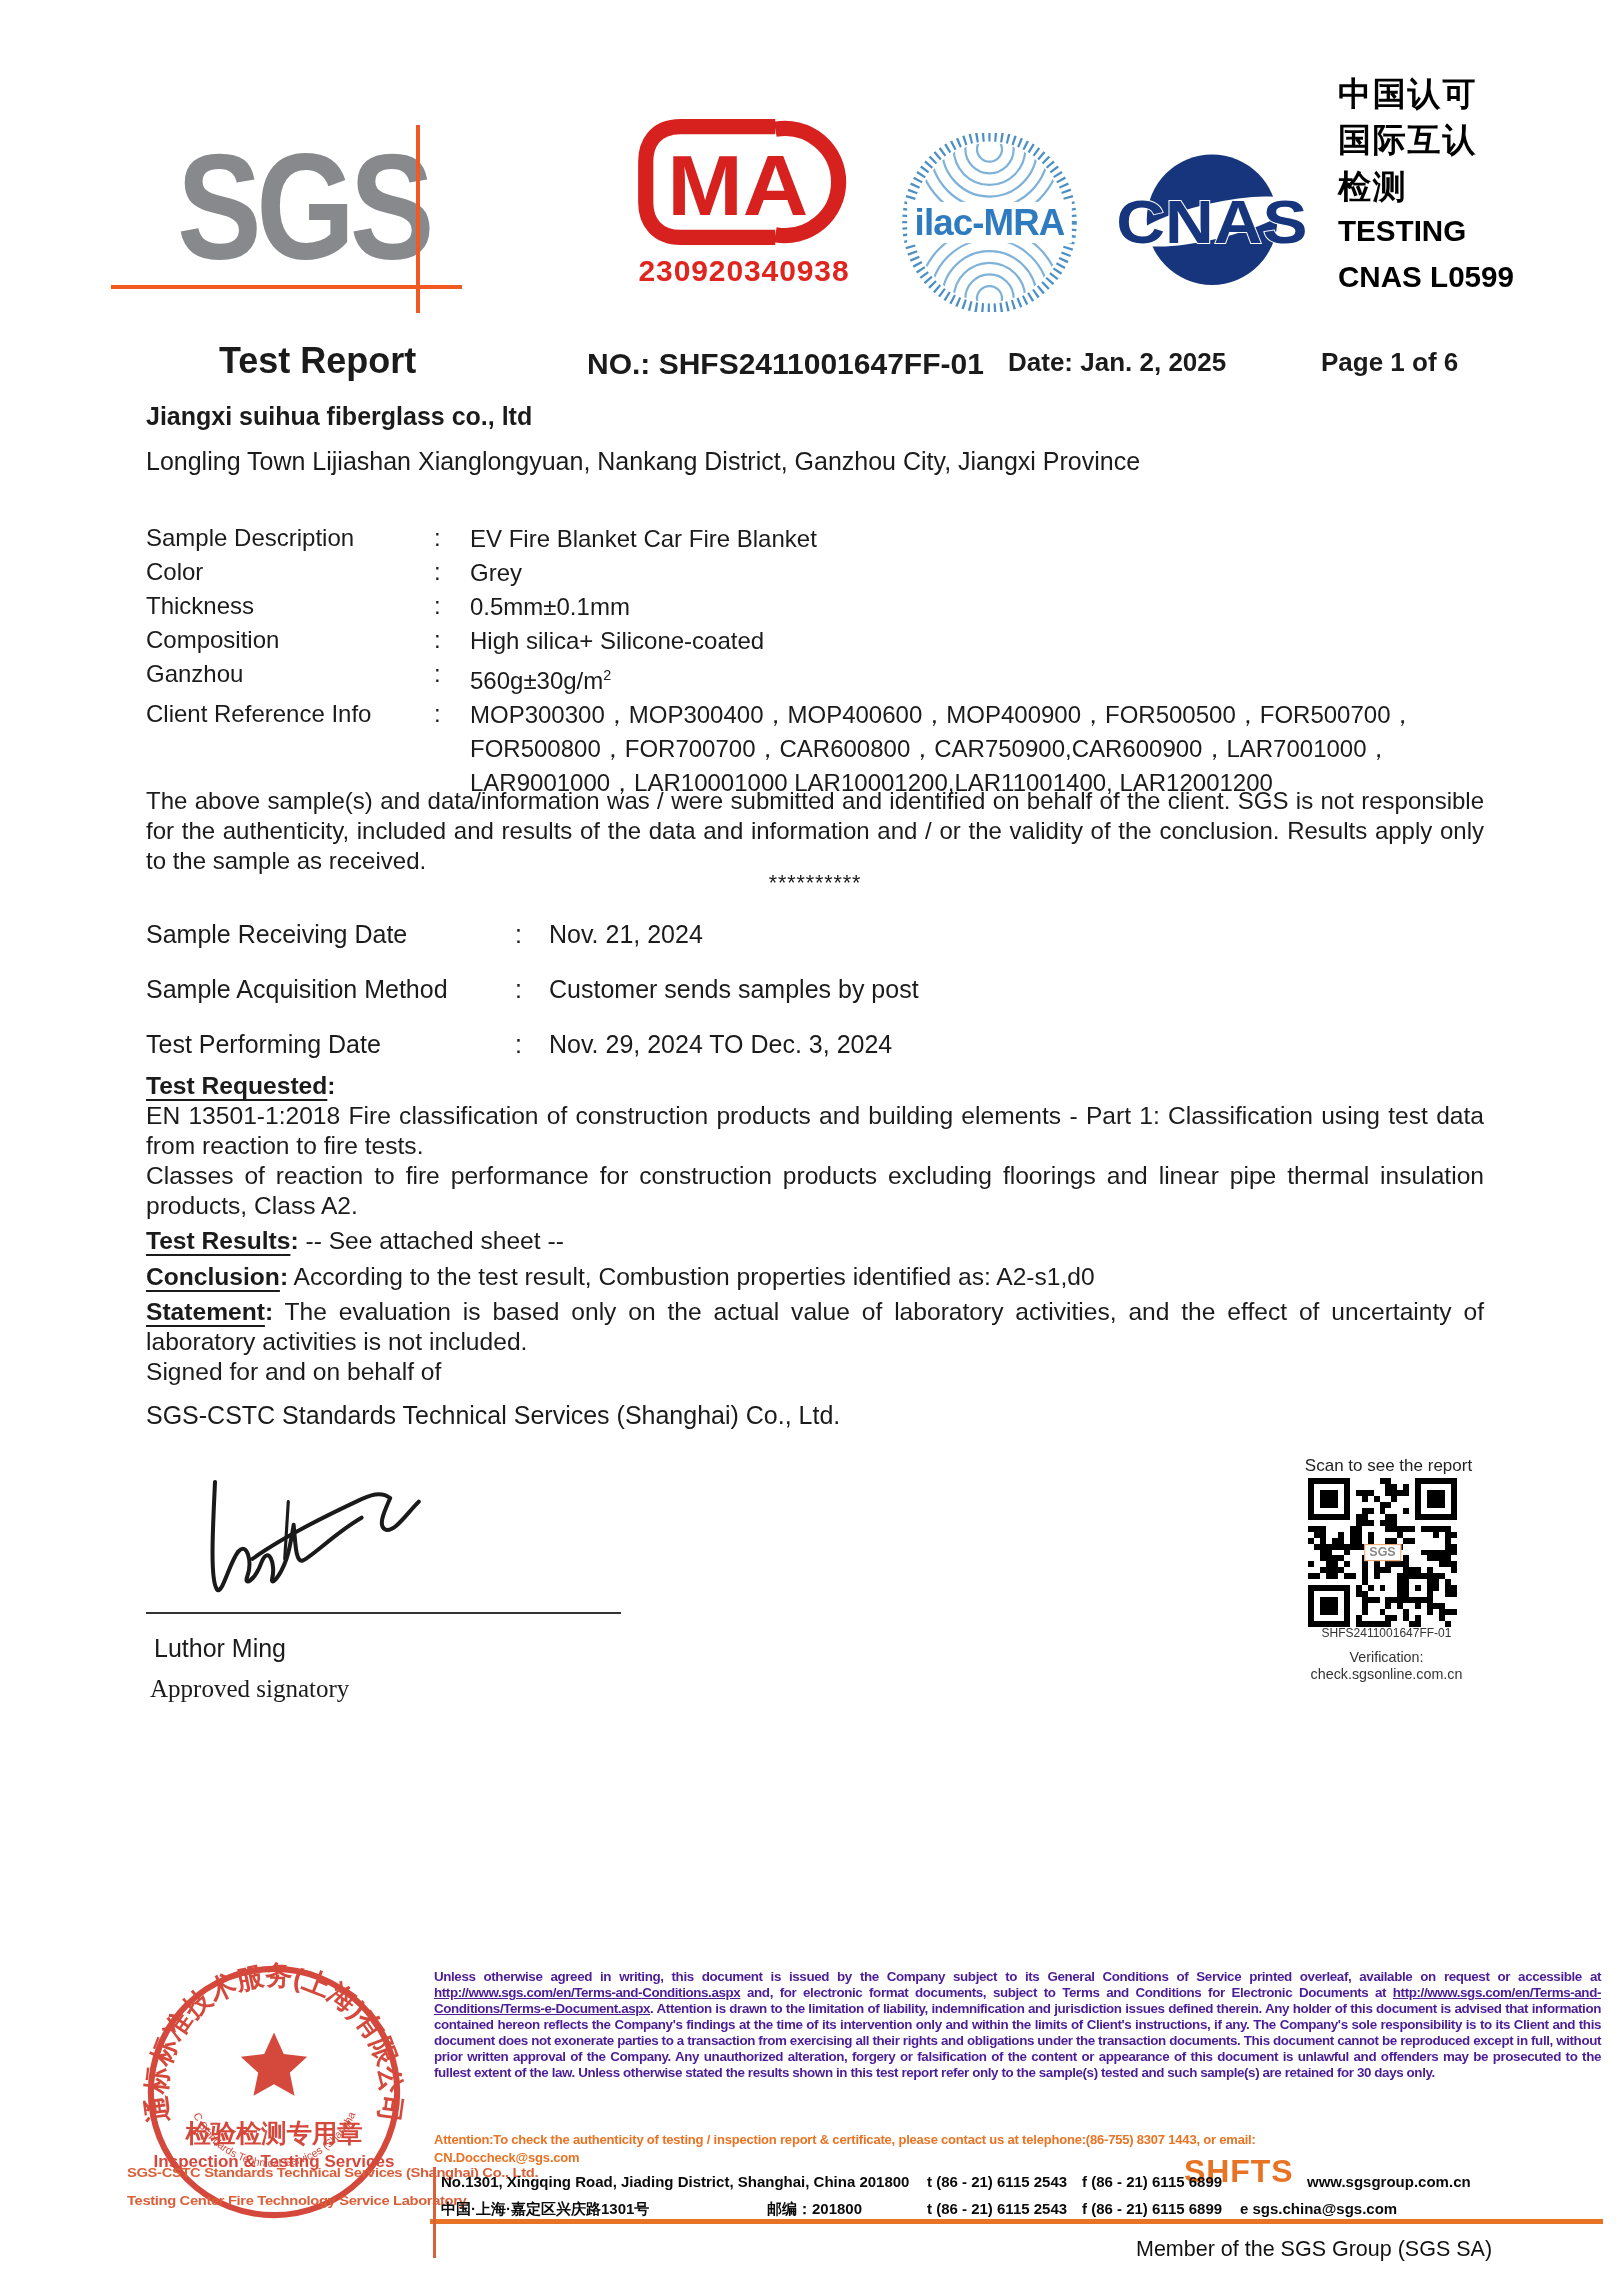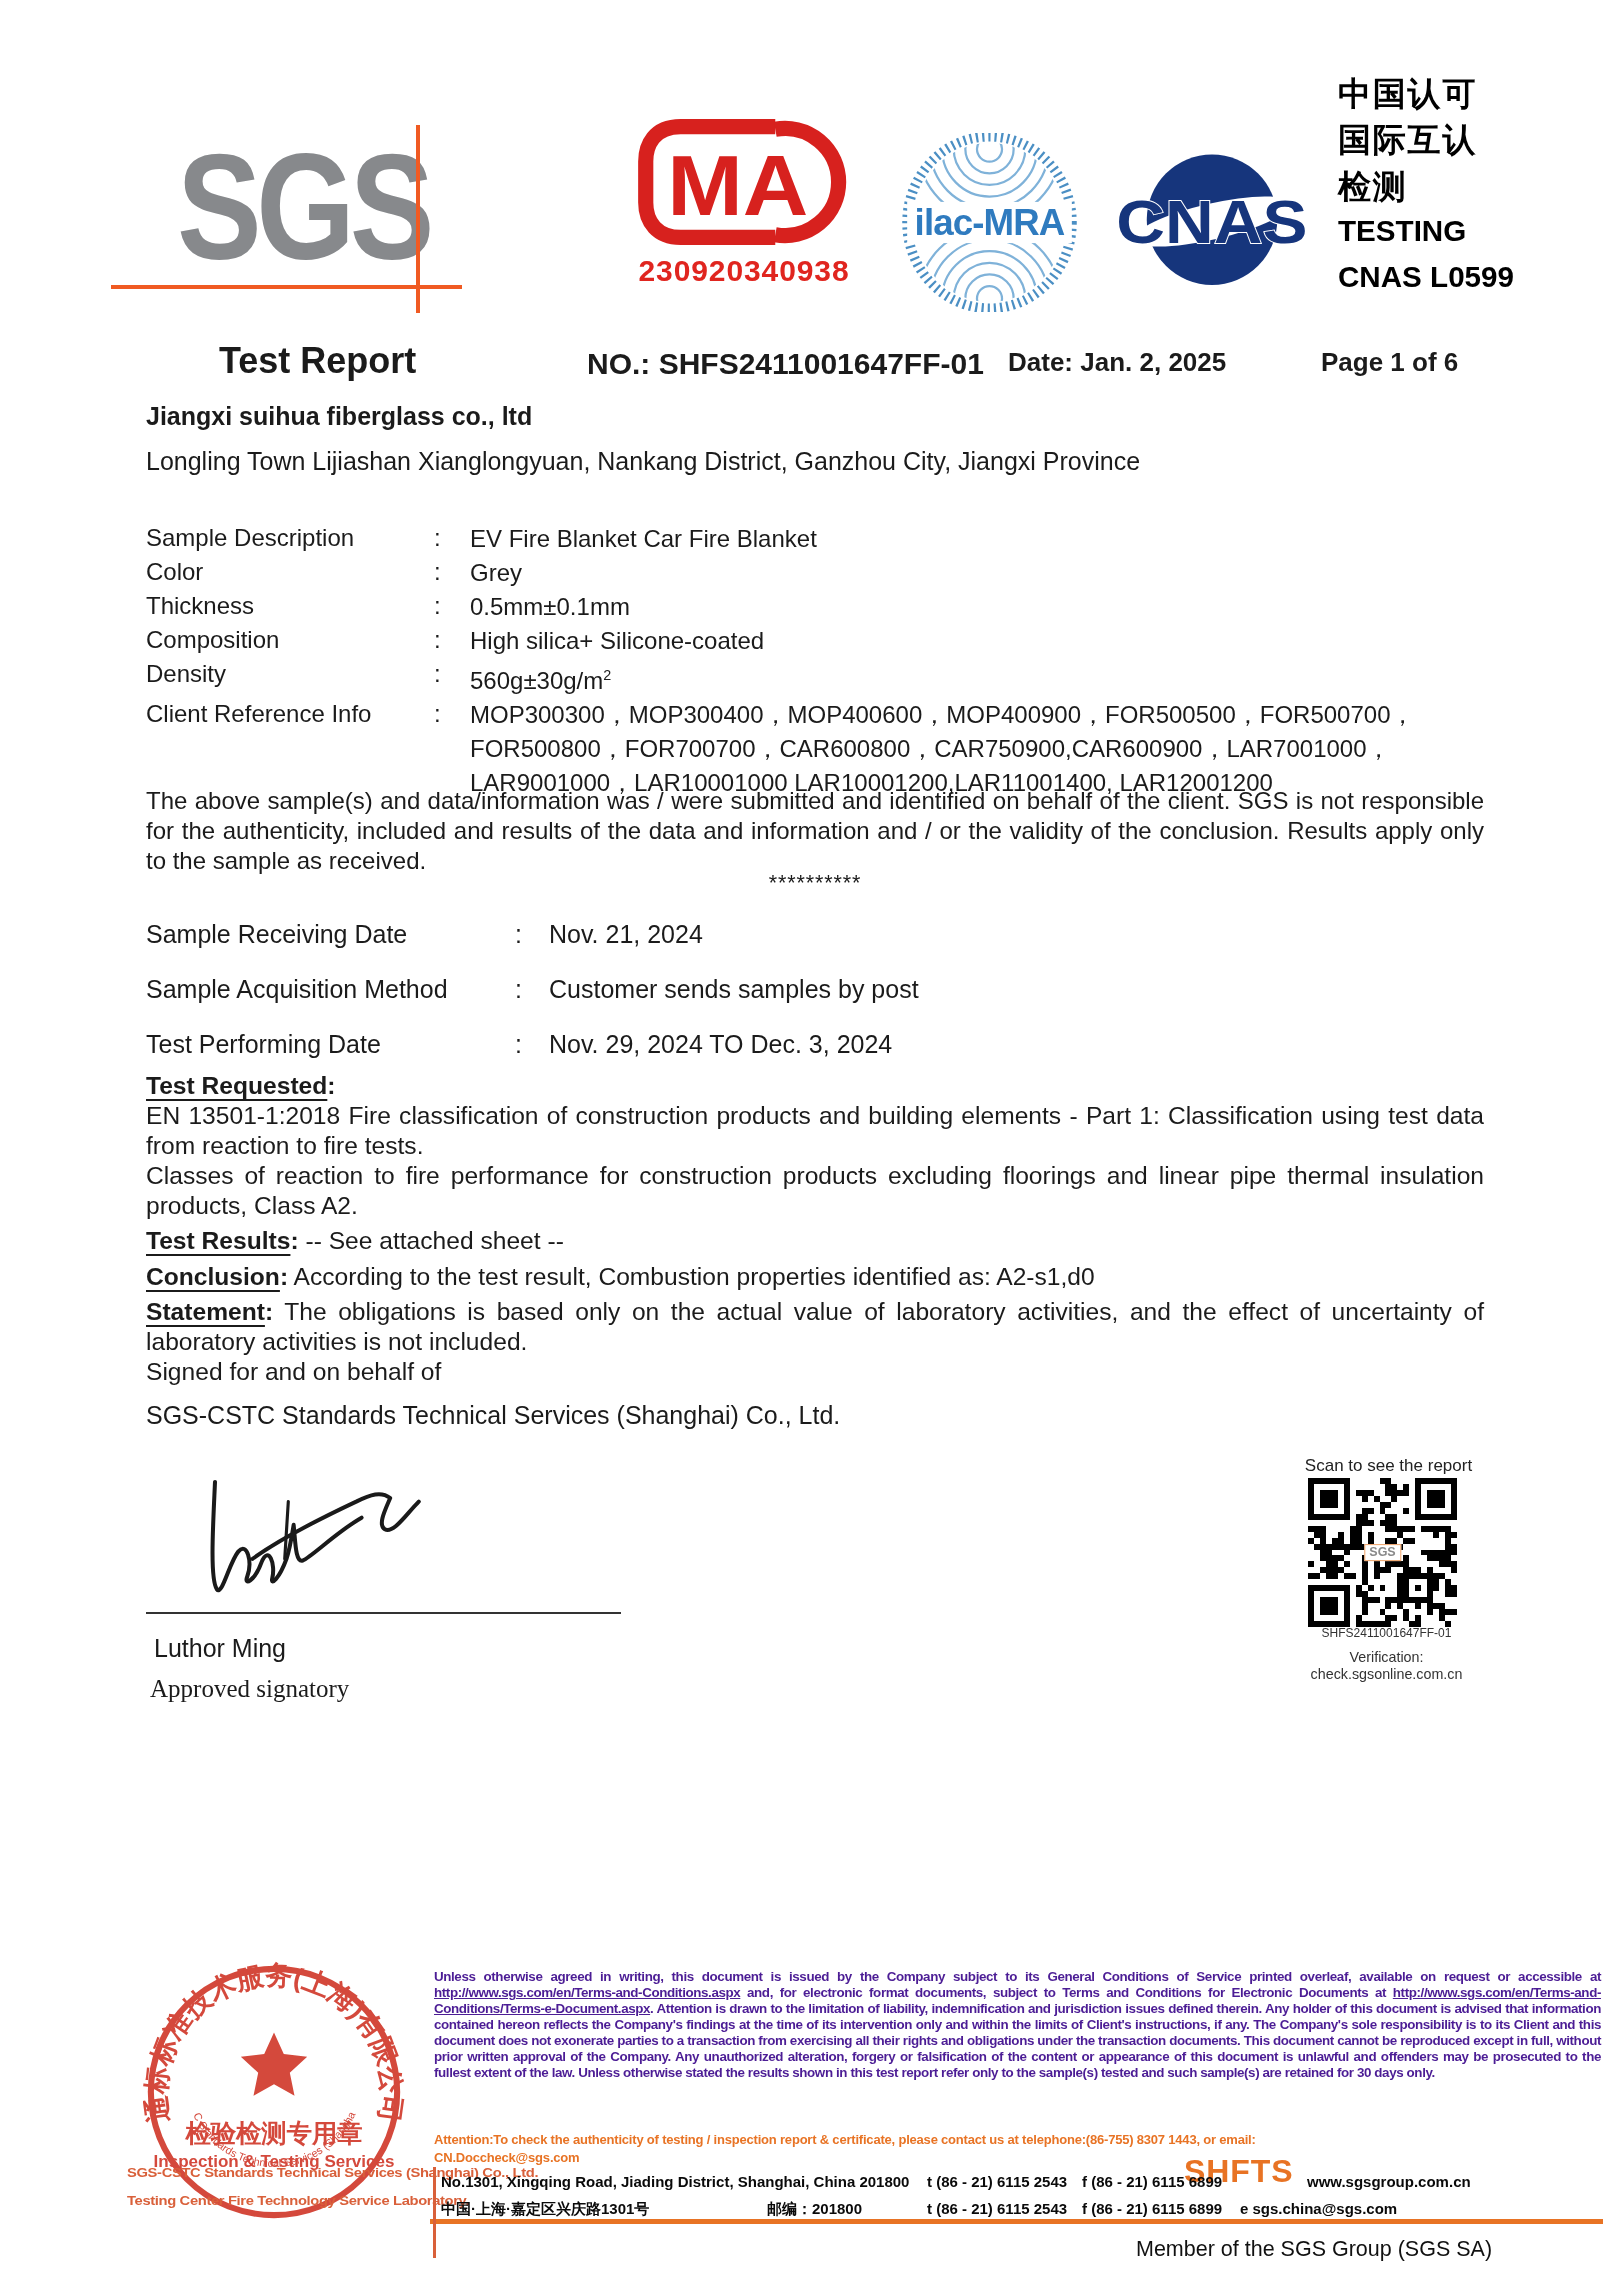--- a/index.html
+++ b/index.html
@@ -193,21 +193,21 @@
       <div class="lbl">Thickness</div>
       <div class="col">:</div>
       <div class="val">
         <div>0.5mm±0.1mm</div>
       </div>
       <div class="lbl">Composition</div>
       <div class="col">:</div>
       <div class="val">
         <div>High silica+ Silicone-coated</div>
       </div>
-      <div class="lbl">Density</div>
+      <div class="lbl">Ganzhou</div>
       <div class="col">:</div>
       <div class="val">
         <div>560g±30g/m<sup>2</sup></div>
       </div>
       <div class="lbl">Client Reference Info</div>
       <div class="col">:</div>
       <div class="val">
         <div>MOP300300，MOP300400，MOP400600，MOP400900，FOR500500，FOR500700，</div>
         <div>FOR500800，FOR700700，CAR600800，CAR750900,CAR600900，LAR7001000，</div>
         <div>LAR9001000，LAR10001000 LAR10001200,LAR11001400, LAR12001200</div>
@@ -228,21 +228,21 @@
       <div>:</div>
       <div>Nov. 29, 2024 TO Dec. 3, 2024</div>
     </div>
 
   <div class="req-block">
     <p><span class="hd">Test Requested</span><span class="hd-colon">:</span></p>
     <p class="jus">EN 13501-1:2018 Fire classification of construction products and building elements - Part 1: Classification using test data from reaction to fire tests.</p>
     <p class="jus">Classes of reaction to fire performance for construction products excluding floorings and linear pipe thermal insulation products, Class A2.</p>
     <p class="mt6"><span class="hd">Test Results</span><span class="hd-colon">:</span><span> -- See attached sheet --</span></p>
     <p class="mt6"><span class="hd">Conclusion</span><span class="hd-colon">:</span><span> According to the test result, Combustion properties identified as: A2-s1,d0</span></p>
-    <p class="jus mt6"><span class="hd">Statement</span><span class="hd-colon">:</span><span> The obligations is based only on the actual value of laboratory activities, and the effect of uncertainty of laboratory activities is not included.</span></p>
+    <p class="jus mt6"><span class="hd">Statement</span><span class="hd-colon">:</span><span> The evaluation is based only on the actual value of laboratory activities, and the effect of uncertainty of laboratory activities is not included.</span></p>
   </div>
 
   <div class="signed-line">Signed for and on behalf of</div>
   <div class="company-line">SGS-CSTC Standards Technical Services (Shanghai) Co., Ltd.</div>
 
   <svg class="sig-svg" width="287" height="143" viewBox="0 0 320 160">
     <path d="M14,10 C12,55 8,118 16,130 C22,138 30,100 40,88 C50,76 56,100 50,116 C46,126 58,122 66,100 C74,80 82,102 78,118 C76,127 86,118 94,96 C98,84 100,70 102,58 C104,78 104,100 112,98 C122,94 150,66 178,50 M56,96 C92,70 138,48 172,32 C188,24 200,20 210,28 C204,42 196,58 204,63 C214,68 228,46 242,32" fill="none" stroke="#1a1a1a" stroke-width="4.5" stroke-linecap="round" stroke-linejoin="round"></path>
     <path d="M96,32 L92,96" fill="none" stroke="#1a1a1a" stroke-width="3.5" stroke-linecap="round"></path>
   </svg>
   <div class="sig-rule"></div>

